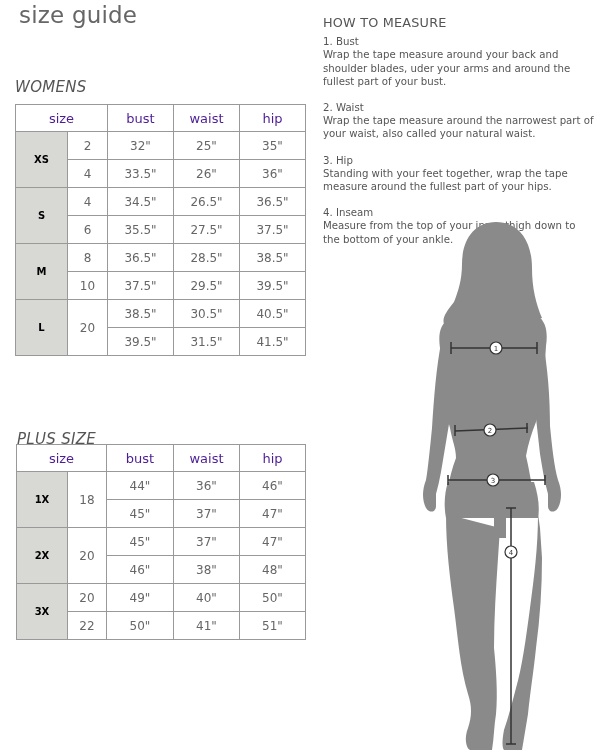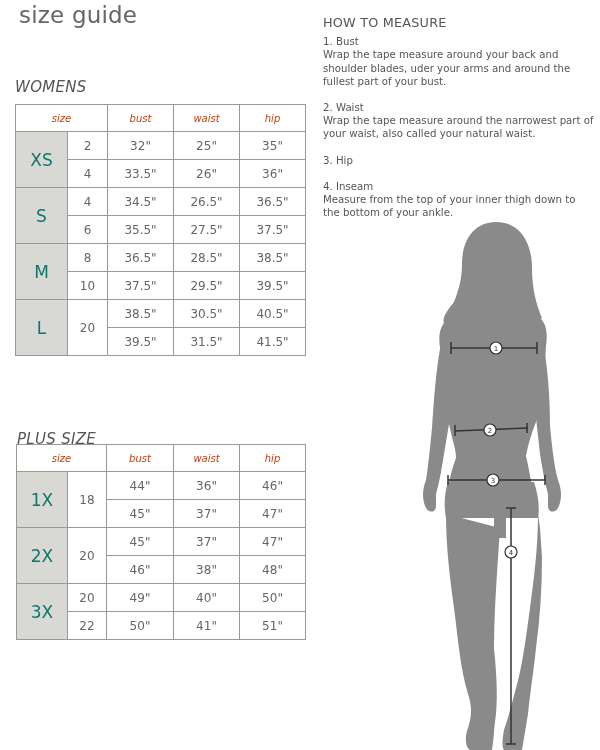--- a/index.html
+++ b/index.html
@@ -1,22 +1,22 @@
 <!DOCTYPE html>
 <html><head>
 <meta charset="utf-8">
 <style>
   html,body{margin:0;padding:0;background:#fff;}
   body{width:600px;height:750px;position:relative;overflow:hidden;font-family:"DejaVu Sans","Liberation Sans",sans-serif;color:#555;}
   .title{position:absolute;left:13px;top:2px;font-size:23px;color:#666;letter-spacing:0.2px;font-weight:normal;margin-left:6px;}
   .section-title{position:absolute;font-size:15px;color:#555;letter-spacing:0.3px;font-style:italic;}
   table.sz{position:absolute;border-collapse:collapse;font-size:12px;color:#666;table-layout:fixed;}
   table.sz td{border:1px solid #999;text-align:center;padding:0;height:27px;}
-  table.sz tr.hdr td{font-size:10px;color:#c2410c;height:26px;font-style:italic;}
-  table.sz td.lbl{background:#d8d8d4;color:#0f766e;font-size:17px;}
+  table.sz tr.hdr td{font-size:13px;color:#4c1d95;height:26px;}
+  table.sz td.lbl{background:#d8d8d4;color:#000000;font-size:10px;font-weight:bold;}
   .measure{position:absolute;left:323px;top:16px;width:272px;font-size:10.2px;line-height:13.2px;color:#555;}
   .measure h2{font-size:12.8px;font-weight:normal;margin:0 0 6px 0;color:#555;letter-spacing:0.2px;}
   .measure .step{margin-bottom:13px;}
   .figure{position:absolute;left:410px;top:218px;width:180px;height:532px;}
 </style>
 </head>
 <body>
 
 <div class="title">size guide</div>
 
@@ -151,20 +151,21 @@
   <div class="step">
     <div>1. Bust</div>
     <div>Wrap the tape measure around your back and shoulder blades, uder your arms and around the fullest part of your bust.</div>
   </div>
   <div class="step">
     <div>2. Waist</div>
     <div>Wrap the tape measure around the narrowest part of your waist, also called your natural waist.</div>
   </div>
   <div class="step">
     <div>3. Hip</div>
+    <div>Standing with your feet together, wrap the tape measure around the fullest part of your hips.</div>
   </div>
   <div class="step">
     <div>4. Inseam</div>
     <div>Measure from the top of your inner thigh down to the bottom of your ankle.</div>
   </div>
 </div>
 
 <div class="figure">
   <svg width="180" height="532" viewBox="0 0 180 532">
     <g fill="#8a8a8a">

